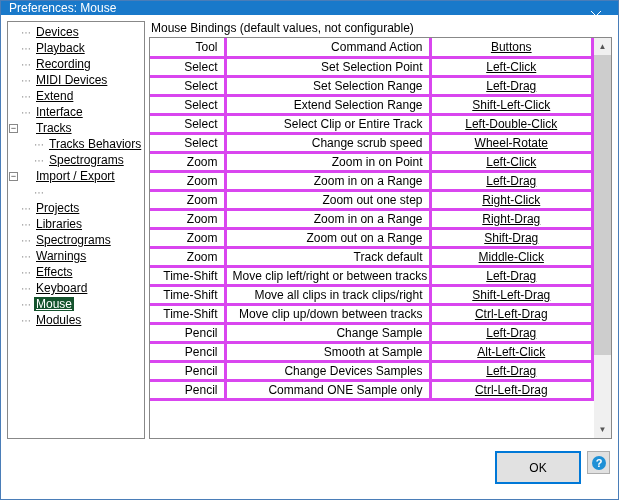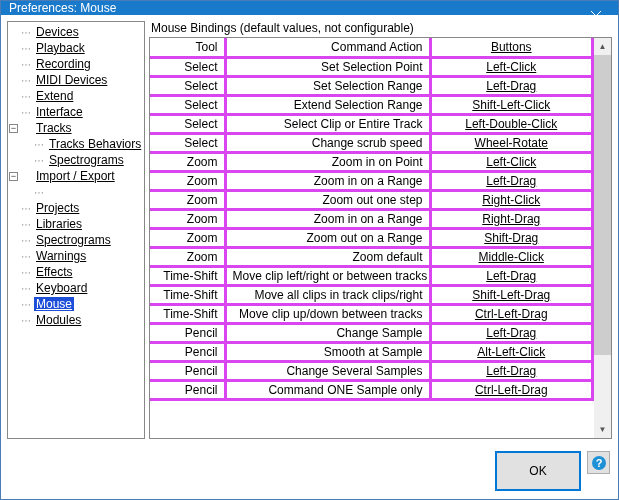--- a/index.html
+++ b/index.html
@@ -79,21 +79,21 @@
     letter-spacing: -1px;
     width: 13px;
     flex-shrink: 0;
     text-align: left;
   }
   .tree-item .label {
     padding: 0 2px;
     text-decoration: underline;
   }
   .tree-item .label.selected {
-    background: #1d4ed8;
+    background: #14532d;
     color: #fff;
   }
   .main {
     flex: 1;
     display: flex;
     flex-direction: column;
     overflow: hidden;
   }
   .group-label {
     font-size: 12px;
@@ -157,21 +157,21 @@
   .footer {
     height: 34px;
     padding: 6px 8px 0 0;
     display: flex;
     justify-content: flex-end;
     align-items: flex-start;
     gap: 6px;
   }
   .btn {
     min-width: 86px;
-    height: 40px;
+    height: 33px;
     background: #e1e1e1;
     border: 1px solid #adadad;
     font-size: 12px;
     font-family: inherit;
     cursor: pointer;
   }
   .btn.default {
     border: 1px solid #0078d7;
     outline: 1px solid #0078d7;
     outline-offset: -2px;
@@ -362,21 +362,21 @@
                 <td>Zoom in on a Range</td>
                 <td>Right-Drag</td>
               </tr>
               <tr>
                 <td>Zoom</td>
                 <td>Zoom out on a Range</td>
                 <td>Shift-Drag</td>
               </tr>
               <tr>
                 <td>Zoom</td>
-                <td>Zoom default</td>
+                <td>Track default</td>
                 <td>Middle-Click</td>
               </tr>
               <tr>
                 <td>Time-Shift</td>
                 <td>Move clip left/right or between tracks</td>
                 <td>Left-Drag</td>
               </tr>
               <tr>
                 <td>Time-Shift</td>
                 <td>Move all clips in track clips/right</td>
@@ -392,21 +392,21 @@
                 <td>Change Sample</td>
                 <td>Left-Drag</td>
               </tr>
               <tr>
                 <td>Pencil</td>
                 <td>Smooth at Sample</td>
                 <td>Alt-Left-Click</td>
               </tr>
               <tr>
                 <td>Pencil</td>
-                <td>Change Several Samples</td>
+                <td>Change Devices Samples</td>
                 <td>Left-Drag</td>
               </tr>
               <tr>
                 <td>Pencil</td>
                 <td>Command ONE Sample only</td>
                 <td>Ctrl-Left-Drag</td>
               </tr>
             </tbody>
         </table>
       </div>

